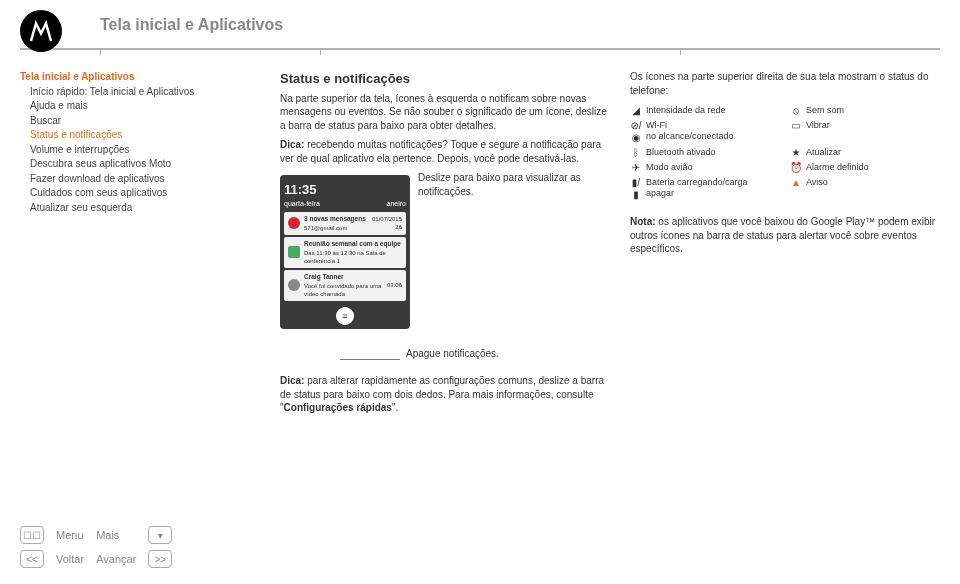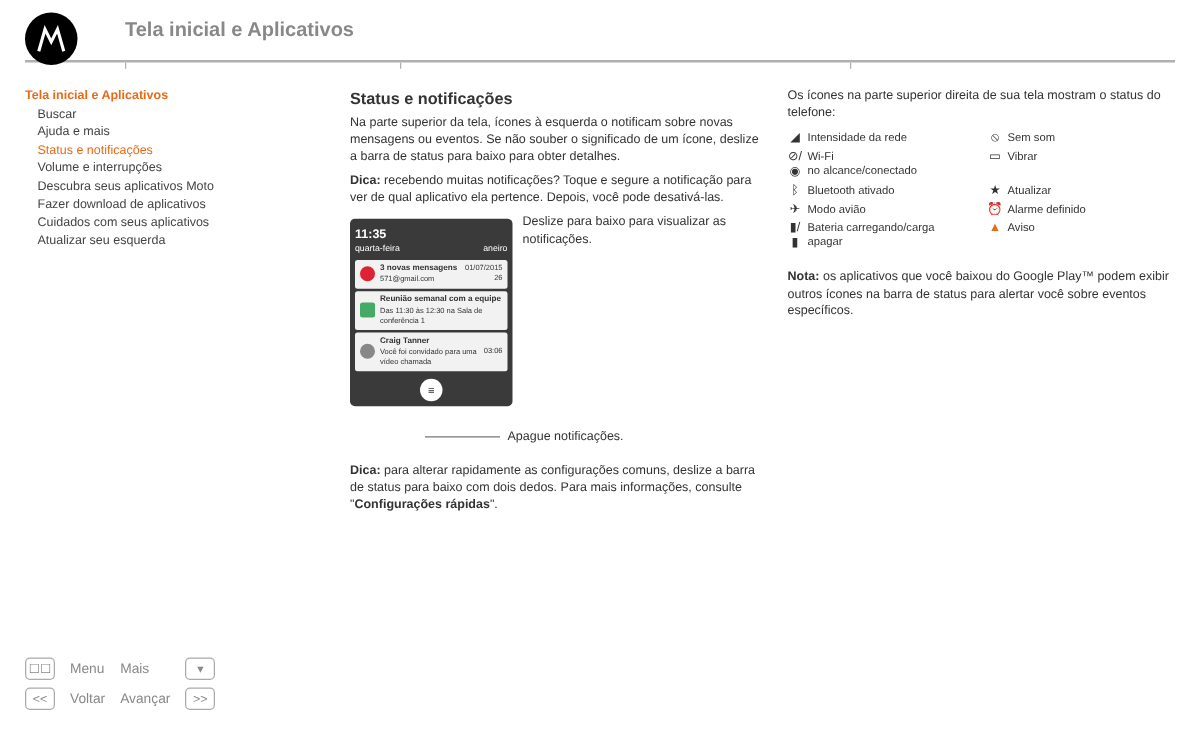--- a/index.html
+++ b/index.html
@@ -88,21 +88,21 @@
     width: 130px;
     margin: 4px 8px 4px 0;
   }
   .phone-frame {
     background: #3a3a3a;
     border-radius: 4px;
     padding: 6px 4px 4px 4px;
     font-size: 7px;
     color: #fff;
   }
-  .phone-time { font-size: 10px; font-weight: bold; }
+  .phone-time { font-size: 13px; font-weight: bold; }
   .phone-date { font-size: 7px; margin-bottom: 4px; }
   .notif-card {
     background: #f2f2f2;
     color: #333;
     border-radius: 2px;
     padding: 3px 4px;
     margin-bottom: 2px;
     display: flex;
     align-items: center;
     gap: 4px;
@@ -183,22 +183,23 @@
   </div>
   <div class="page-title">Tela inicial e Aplicativos</div>
   <div class="tick t1"></div>
   <div class="tick t2"></div>
   <div class="tick t3"></div>
 </div>
 
 <div class="content">
   <div class="sidebar">
     <div class="item active">Tela inicial e Aplicativos</div>
+    <div class="item sub">Início rápido: Tela inicial e Aplicativos</div>
+    <div class="item sub">Ajuda e mais</div>
     <div class="item sub">Buscar</div>
-    <div class="item sub">Ajuda e mais</div>
     <div class="item sub active">Status e notificações</div>
     <div class="item sub">Volume e interrupções</div>
     <div class="item sub">Descubra seus aplicativos Moto</div>
     <div class="item sub">Fazer download de aplicativos</div>
     <div class="item sub">Cuidados com seus aplicativos</div>
     <div class="item sub">Atualizar seu esquerda</div>
   </div>
 
   <div class="col-middle">
     <h2>Status e notificações</h2>
@@ -243,21 +244,21 @@
           </div>
           <div class="clearbtn">≡</div>
         </div>
       </div>
       <div>
         <p style="margin-bottom:4px">Deslize para baixo para visualizar as notificações.</p>
       </div>
     </div>
 
     <div class="cleartxt" style="height:8px"></div>
-    <div style="display:flex;align-items:center;gap:6px;margin:6px 0 14px 60px">
+    <div style="display:flex;align-items:flex-end;gap:6px;margin:6px 0 14px 60px">
       <div style="width:60px;border-top:1px solid #777"></div>
       <span>Apague notificações.</span>
     </div>
 
     <p>
       <strong>Dica:</strong><span> para alterar rapidamente as configurações comuns, deslize a barra de status para baixo com dois dedos. Para mais informações, consulte "</span><strong>Configurações rápidas</strong><span>".</span>
     </p>
   </div>
 
   <div class="col-right">

